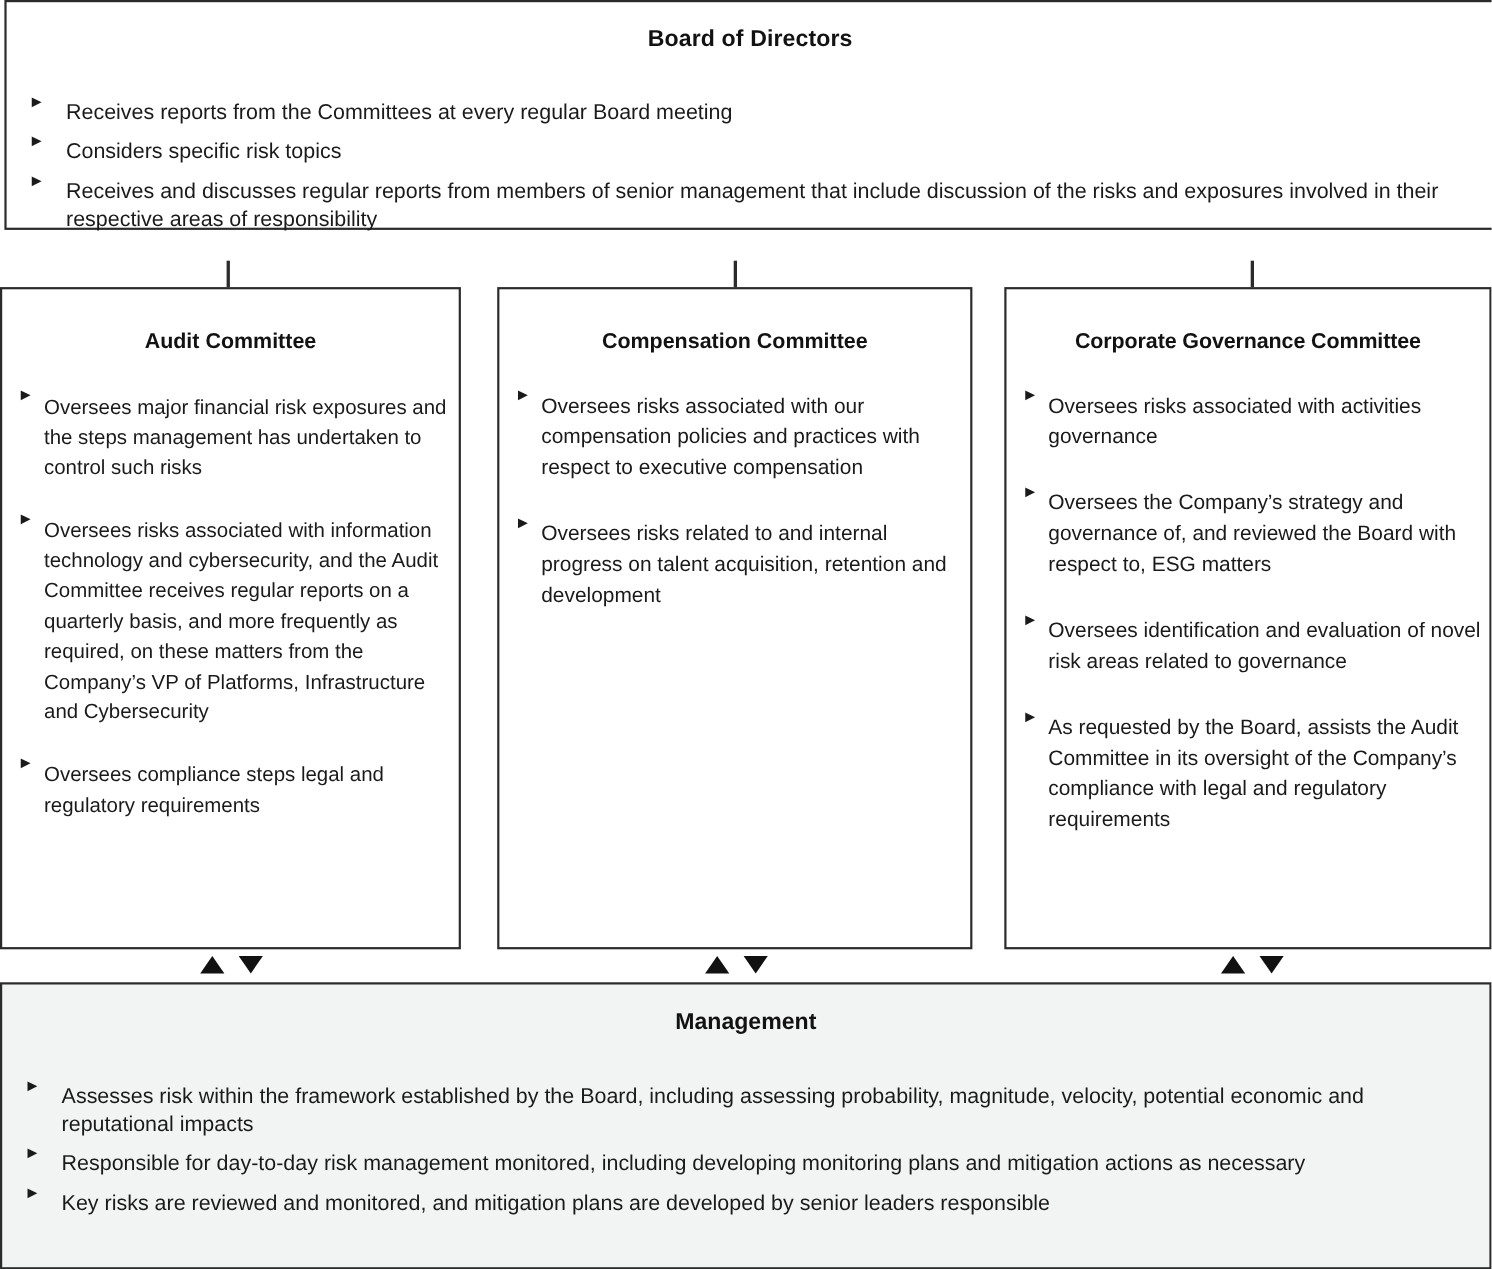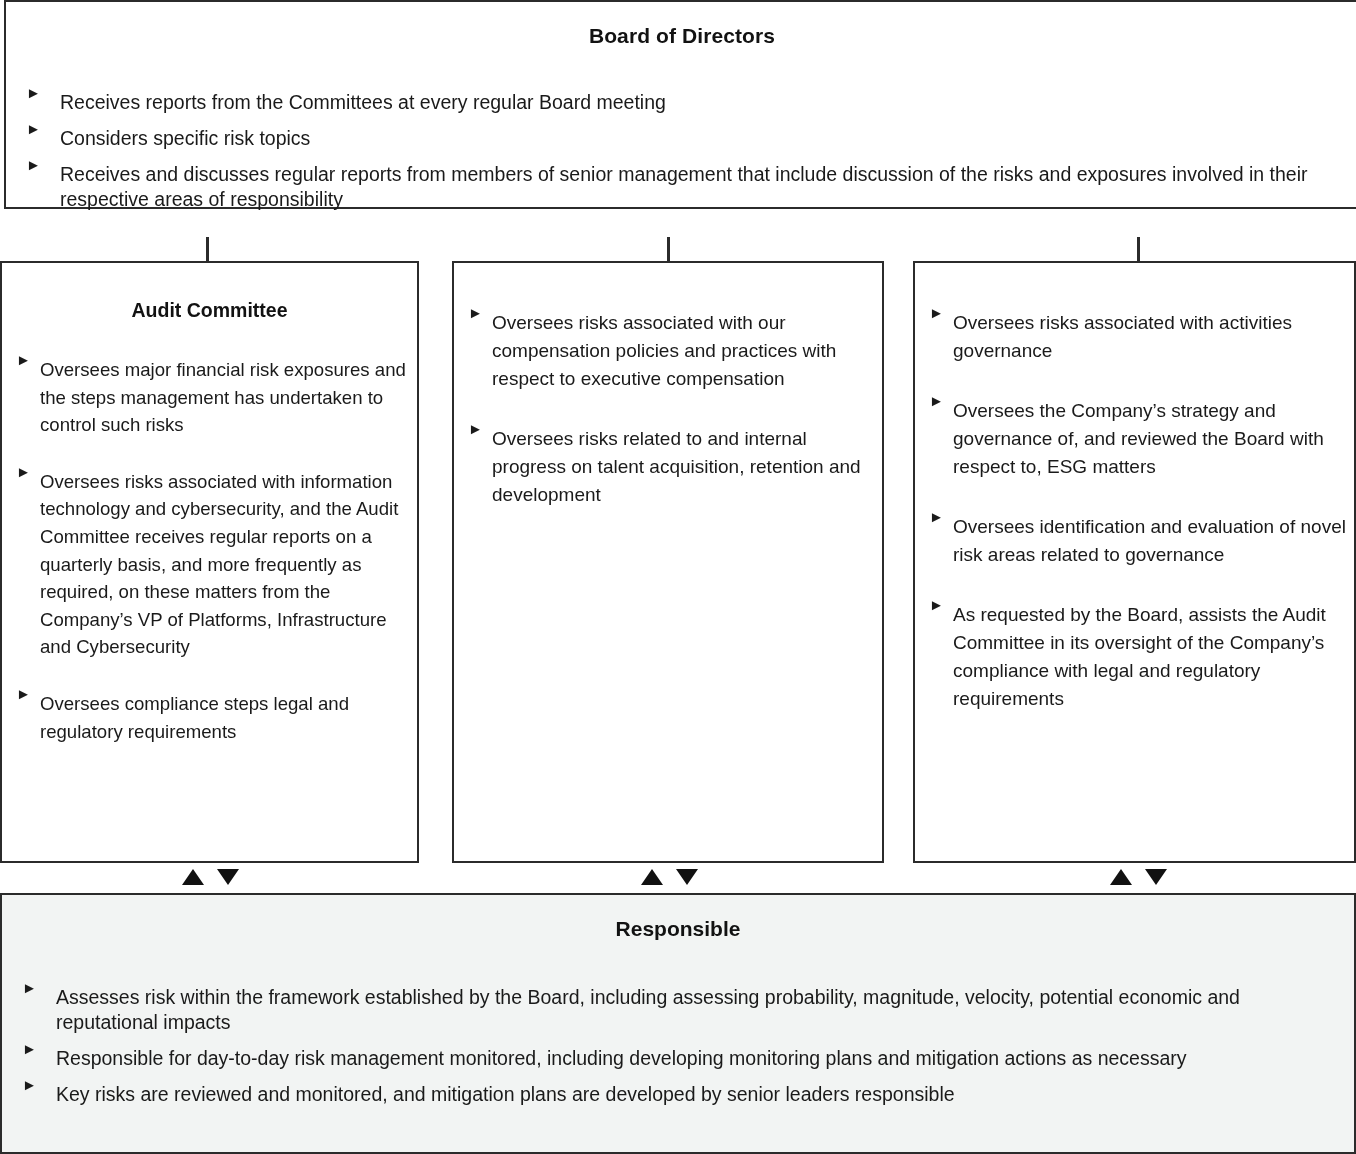--- a/index.html
+++ b/index.html
@@ -188,33 +188,35 @@
           <span class="bullet-text">Oversees risks associated with information technology and cybersecurity, and the Audit Committee receives regular reports on a quarterly basis, and more frequently as required, on these matters from the Company’s VP of Platforms, Infrastructure and Cybersecurity</span>
         </li>
         <li class="bullet">
           <span class="bullet-marker">►</span>
           <span class="bullet-text">Oversees compliance steps legal and regulatory requirements</span>
         </li>
       </ul>
   </div>
 
   <div class="box committee" id="compensation-box">
+    <div class="box-title">Compensation Committee</div>
     <ul class="bullets" id="compensation-bullets">
         <li class="bullet">
           <span class="bullet-marker">►</span>
           <span class="bullet-text">Oversees risks associated with our compensation policies and practices with respect to executive compensation</span>
         </li>
         <li class="bullet">
           <span class="bullet-marker">►</span>
           <span class="bullet-text">Oversees risks related to and internal progress on talent acquisition, retention and development</span>
         </li>
       </ul>
   </div>
 
   <div class="box committee" id="governance-box">
+    <div class="box-title">Corporate Governance Committee</div>
     <ul class="bullets" id="governance-bullets">
         <li class="bullet">
           <span class="bullet-marker">►</span>
           <span class="bullet-text">Oversees risks associated with activities governance</span>
         </li>
         <li class="bullet">
           <span class="bullet-marker">►</span>
           <span class="bullet-text">Oversees the Company’s strategy and governance of, and reviewed the Board with respect to, ESG matters</span>
         </li>
         <li class="bullet">
@@ -235,21 +237,21 @@
   <div class="arrow-pair" style="left:641px;">
     <span class="tri tri-up"></span>
     <span class="tri tri-down"></span>
   </div>
   <div class="arrow-pair" style="left:1110px;">
     <span class="tri tri-up"></span>
     <span class="tri tri-down"></span>
   </div>
 
   <div class="box" id="management-box">
-    <div class="box-title">Responsible</div>
+    <div class="box-title">Management</div>
     <ul class="bullets" id="management-bullets">
         <li class="bullet">
           <span class="bullet-marker">►</span>
           <span class="bullet-text">Assesses risk within the framework established by the Board, including assessing probability, magnitude, velocity, potential economic and reputational impacts</span>
         </li>
         <li class="bullet">
           <span class="bullet-marker">►</span>
           <span class="bullet-text">Responsible for day-to-day risk management monitored, including developing monitoring plans and mitigation actions as necessary</span>
         </li>
         <li class="bullet">

